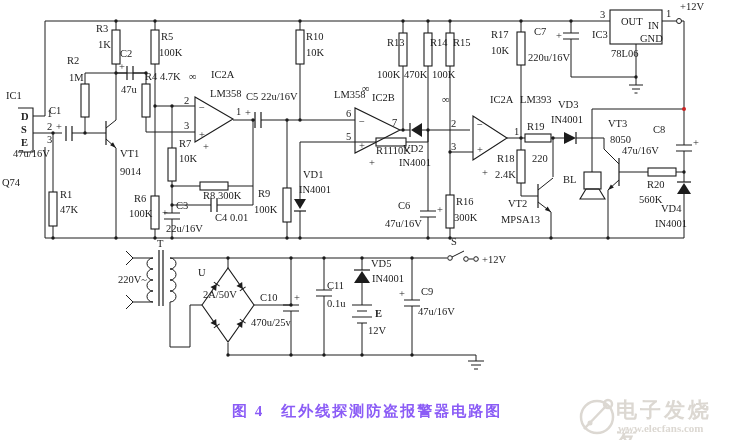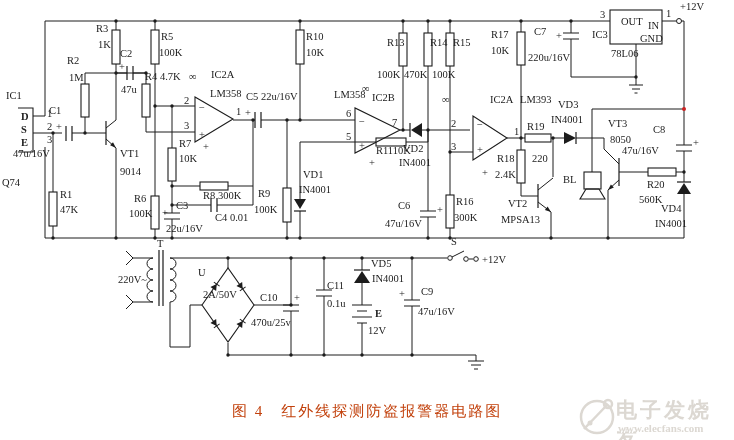--- a/index.html
+++ b/index.html
@@ -8,21 +8,21 @@
          font-family:"Liberation Serif","DejaVu Serif",serif;}
   svg{position:absolute;left:0;top:0;}
   .w{stroke:var(--ink);stroke-width:1;fill:none;}
   .w2{stroke:var(--ink);stroke-width:1.2;fill:none;}
   .comp{stroke:var(--ink);stroke-width:1.1;fill:none;}
   .fill{fill:var(--ink);stroke:none;}
   .dot{fill:var(--ink);}
   .term{stroke:var(--ink);stroke-width:1;fill:#fff;}
   #labels text{font-family:"Liberation Serif","DejaVu Serif",serif;font-size:10.5px;fill:var(--ink);}
   .caption{position:absolute;left:0;top:402px;width:100%;text-align:center;
-           font-size:15px;font-weight:normal;color:#c2410c;letter-spacing:2px;}
+           font-size:15px;font-weight:bold;color:#8b5cf6;letter-spacing:2px;}
   .wm-brand{position:absolute;left:616px;top:396px;font-size:21px;font-weight:bold;
             color:var(--wm);letter-spacing:3px;text-shadow:1px 1px 0 #fff;}
   .wm-url{position:absolute;left:618px;top:422px;font-size:11px;font-weight:bold;
           color:var(--wm);text-shadow:1px 1px 0 #fff;}
 </style>
 </head>
 <body>
 
 <div id="stage">
 <svg width="734" height="440" viewBox="0 0 734 440">

